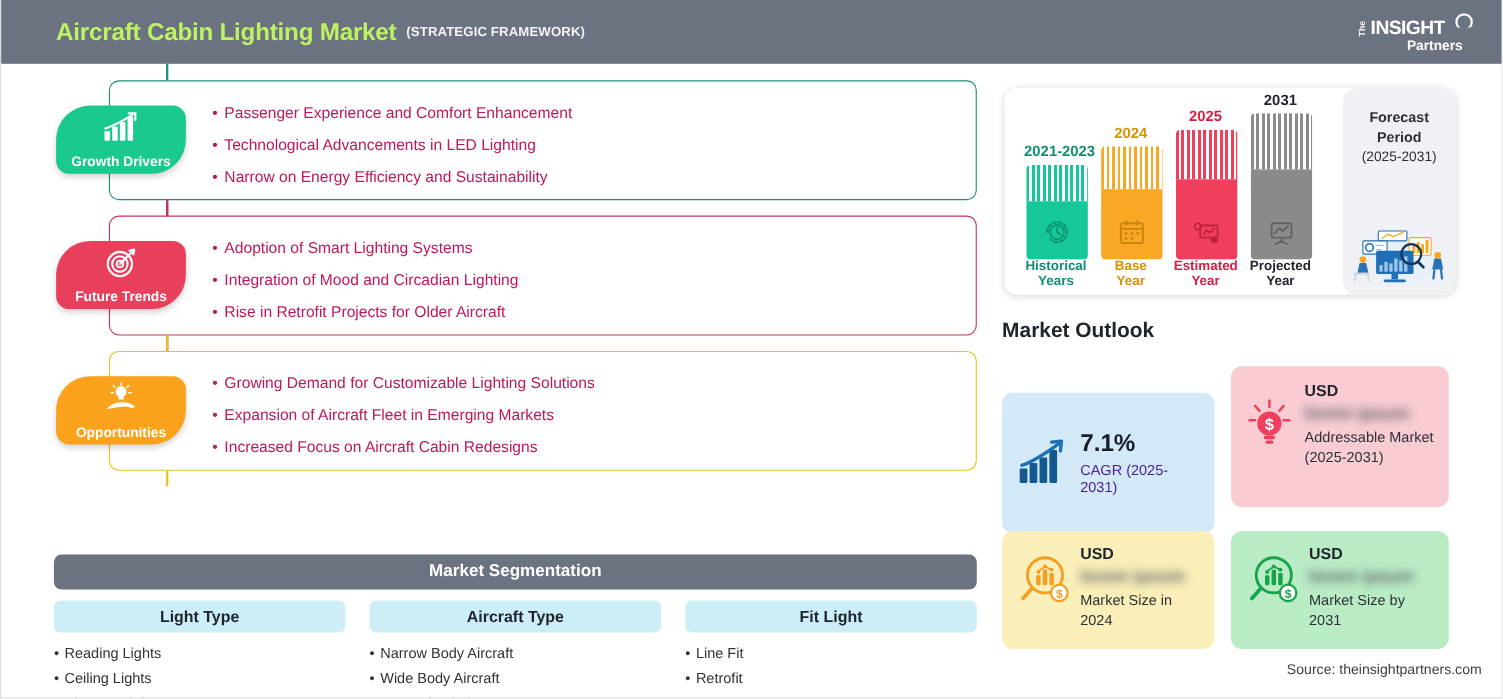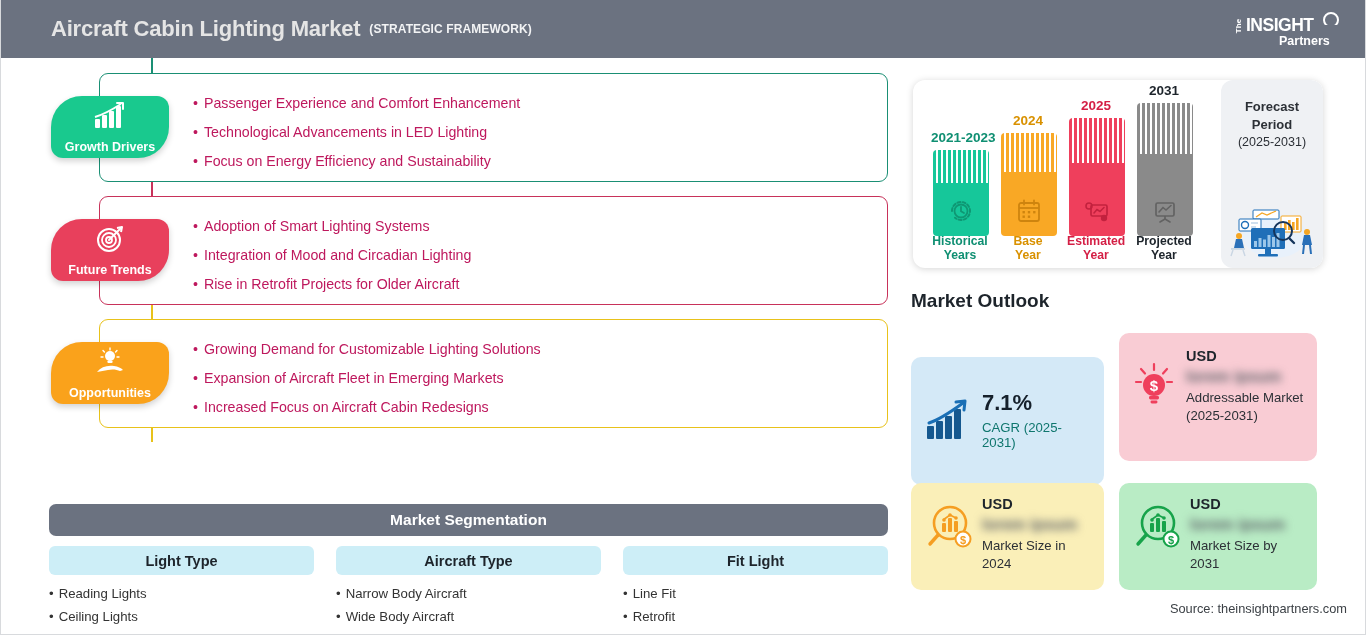--- a/index.html
+++ b/index.html
@@ -23,21 +23,21 @@
     position: absolute; left: 0; top: 0;
     width: 1366px; height: 58px;
     background: #6b7280;
     display: flex; align-items: center;
   }
   .header-title-wrap {
     position: absolute; left: 50px; top: 0; height: 58px;
     display: flex; align-items: center; gap: 9px;
   }
   .header-title {
-    font-size: 22px; font-weight: bold; color: #e5e5e5;
+    font-size: 22px; font-weight: bold; color: #bef264;
     letter-spacing: -0.2px;
     text-align: center;
   }
   .header-sub {
     font-size: 12px; font-weight: bold; color: #f2f3f4;
     letter-spacing: 0.1px;
   }
   .logo {
     position: absolute; right: 22px; top: 9px;
     width: 118px; height: 42px;
@@ -162,21 +162,21 @@
   .ocard-row { display: flex; align-items: center; gap: 9px; height: 100%; }
   .ocard-body { flex: 1; }
   .ocard-usd { font-size: 14.5px; font-weight: bold; color: #1d242b; line-height: 1.1; }
   .ocard-blur {
     font-size: 16px; font-weight: bold; color: #5a5f66;
     filter: blur(4.2px); line-height: 1.15; margin: 3px 0 3px 0;
     user-select: none;
   }
   .ocard-cap { font-size: 13.2px; color: #2c3036; line-height: 1.32; }
   .ocard-big { font-size: 22px; font-weight: bold; color: #15202b; line-height: 1; }
-  .ocard-sub { font-size: 13.2px; color: #0f766e; margin-top: 6px; }
+  .ocard-sub { font-size: 13.2px; color: #4c1d95; margin-top: 6px; }
 
   .source {
     position: absolute; right: 18px; bottom: 18px;
     font-size: 12.8px; color: #3c4146;
   }
 </style>
 </head>
 <body>
 
 <div class="page">
@@ -210,21 +210,21 @@
           <rect x="26" y="5" width="5" height="22" fill="#ffffff" rx="1"></rect>
           <path d="M5 16 C12 14, 20 10, 31 3" stroke="#ffffff" stroke-width="2" fill="none"></path>
           <path d="M27 2 L33 2 L33 8" stroke="#ffffff" stroke-width="2" fill="none" stroke-linecap="round" stroke-linejoin="round"></path>
         </svg>
         <span class="badge-label">Growth Drivers</span>
       </div>
 
       <div class="bullets" style="left:192px; top:38px;">
         <div class="bullet"><span class="dot">•</span><span>Passenger Experience and Comfort Enhancement</span></div>
         <div class="bullet"><span class="dot">•</span><span>Technological Advancements in LED Lighting</span></div>
-        <div class="bullet"><span class="dot">•</span><span>Focus on Energy Efficiency and Sustainability</span></div>
+        <div class="bullet"><span class="dot">•</span><span>Narrow on Energy Efficiency and Sustainability</span></div>
       </div>
     </div>
 
     <div class="drv-block">
       <div class="drv-box red" style="left:98px; top:138px; width:789px; height:109px;"></div>
       <div class="drv-connector red" style="left:150px; top:124px; height:14px;"></div>
       <div class="drv-connector red" style="left:150px; top:247px; height:18px;"></div>
 
       <div class="badge red" style="left:50px; top:161px;">
         <svg class="badge-icon" width="40" height="30" viewBox="0 0 40 30">

